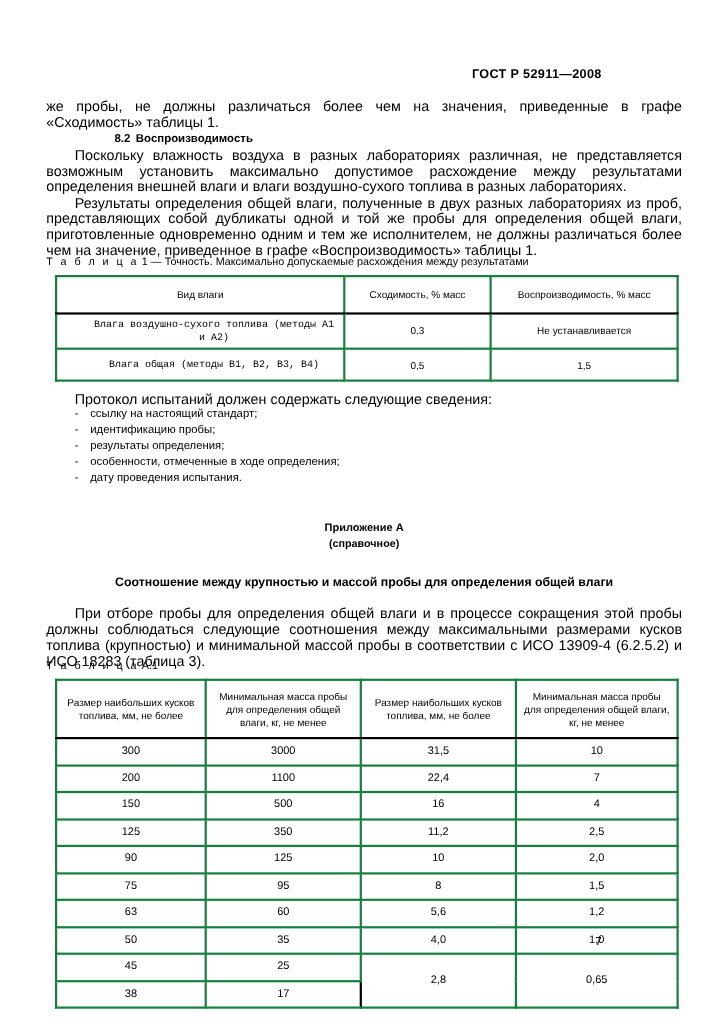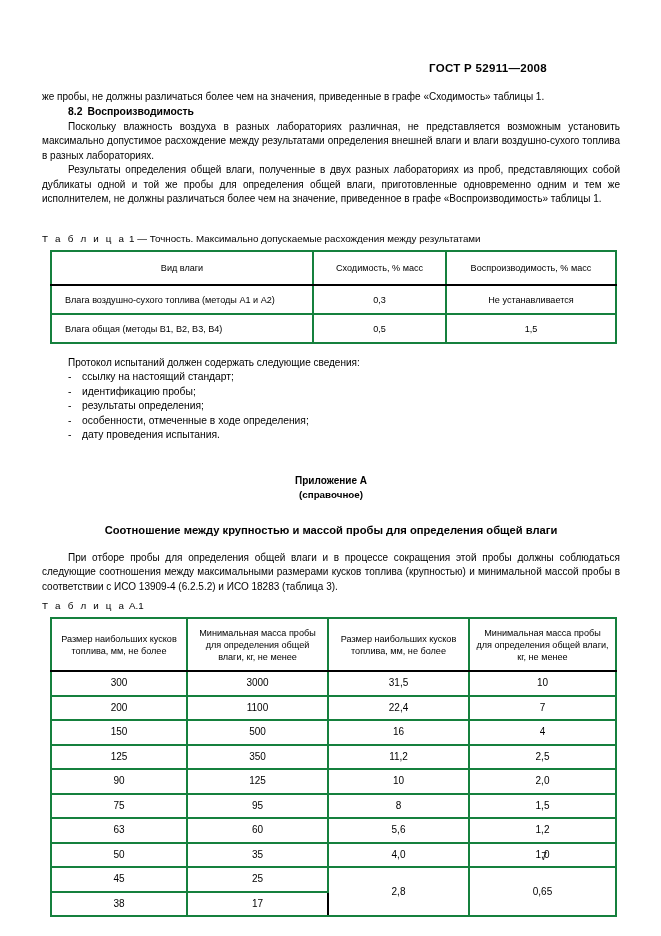--- a/index.html
+++ b/index.html
@@ -31,37 +31,37 @@
     top: 62px;
     right: 44px;
     font-size: 11.5px;
     font-weight: bold;
     letter-spacing: 0.3px;
     white-space: nowrap;
   }
 
   p.para {
     margin: 0;
-    font-size: 10px;
+    font-size: 13px;
     line-height: 14.4px;
     text-align: justify;
     text-justify: inter-word;
     hyphens: manual;
   }
   p.para.indent { text-indent: 26px; }
   p.para.noindent { text-indent: 0; }
 
   .sub-head {
     margin: 0;
     font-size: 10.4px;
     font-weight: bold;
     line-height: 15.5px;
     padding-left: 26px;
   }
-  .sub-head .num { margin-right: 5px; }
+  .sub-head .num { margin-right: 5px; margin-left: 36px; }
 
   
   .tbl-caption {
     font-size: 9.8px;
     line-height: 13px;
     margin: 0;
   }
   .tbl-caption .spaced {
     letter-spacing: 2.2px;
   }
@@ -82,22 +82,23 @@
     padding: 3px 4px;
   }
   table.gost thead td, table.gost thead th {
     border-bottom: 2px solid #000;
     font-size: 9.1px;
   }
   table.gost.t1 {
     width: 565px;
   }
   table.gost.t1 td.vidvlagi {
-    text-align: left;
-    padding-left: 13px;
+    text-align: center;
+    padding-left: 29px;
+    font-family: Liberation Mono, monospace;
   }
   table.gost.t1 thead td {
     height: 26px;
   }
   table.gost.t1 tbody td {
     height: 21px;
   }
 
   table.gost.ta1 {
     width: 565px;

